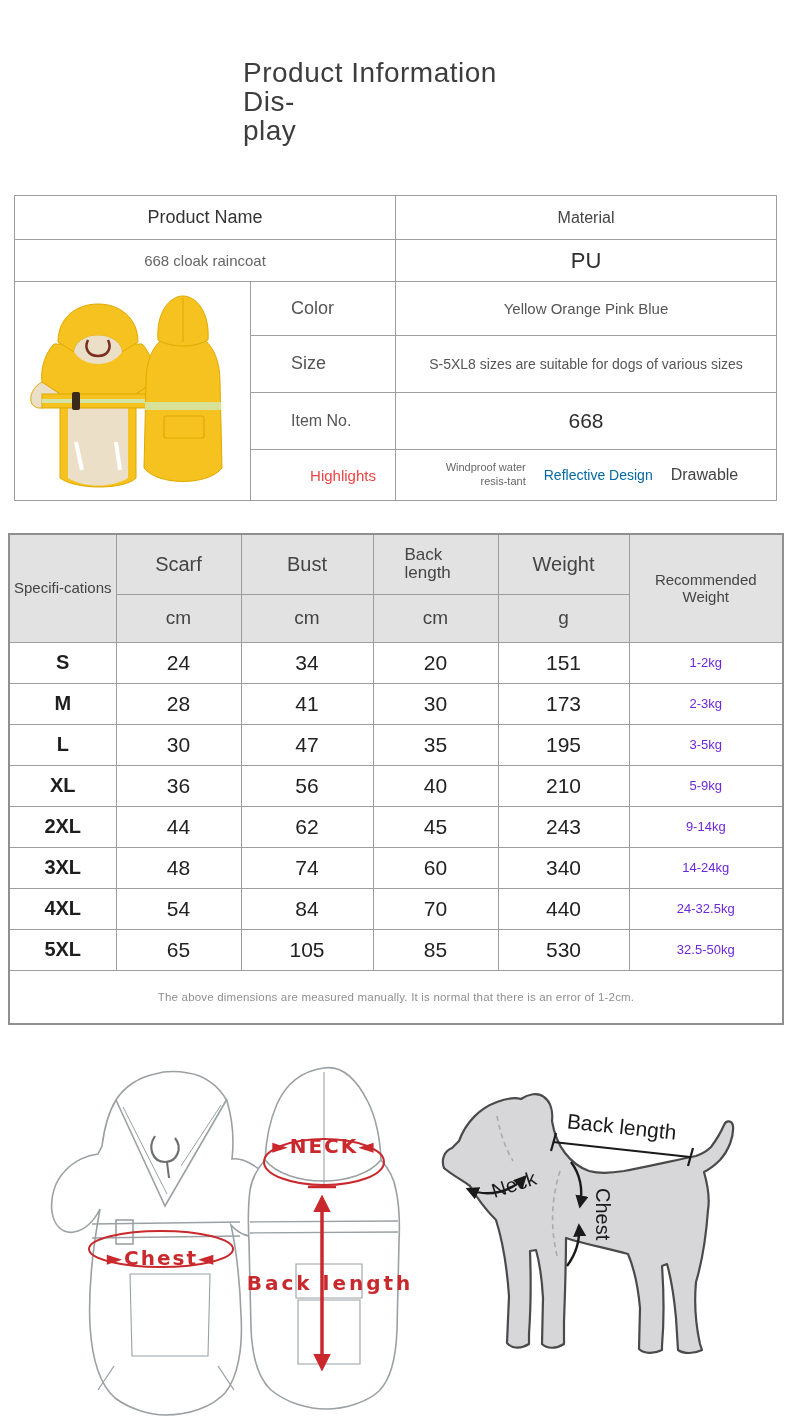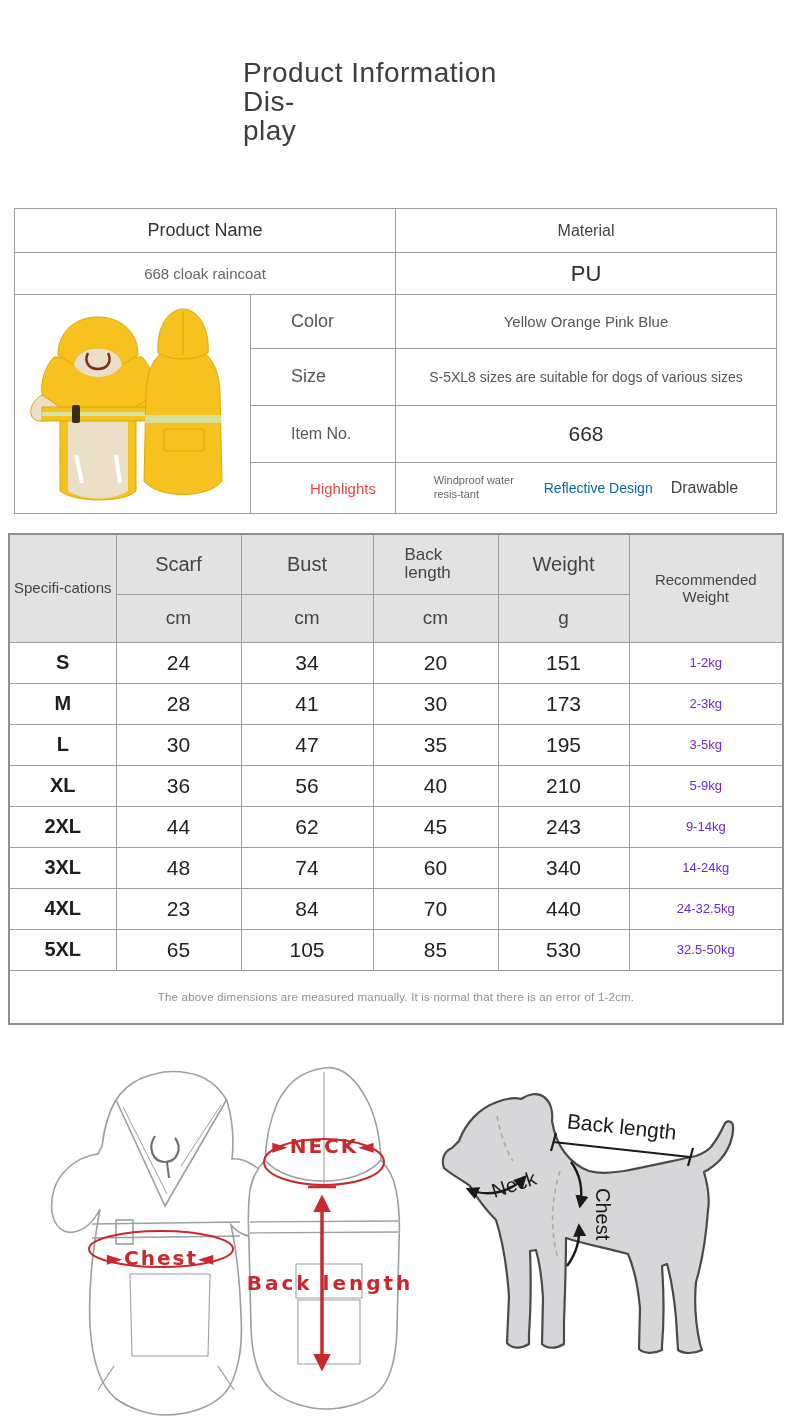--- a/index.html
+++ b/index.html
@@ -7,38 +7,38 @@
     position:relative; width:790px; height:1427px; background:#fff;
     font-family:"Liberation Sans", sans-serif; color:#333; overflow:hidden;
   }
   
   .title-block { position:absolute; left:243px; top:58px; width:300px; }
   .title-line { font-size:28px; line-height:29px; color:#3d3d3d; letter-spacing:0.5px; }
   .subtitle { position:absolute; left:0; top:131px; width:790px; text-align:center;
               font-size:17px; letter-spacing:2px; color:#9b9b9b; }
 
   
-  .info-table-wrap { position:absolute; left:14px; top:208px; }
+  .info-table-wrap { position:absolute; left:14px; top:195px; }
   table.info { border-collapse:collapse; table-layout:fixed; width:762px; }
   table.info td { border:1px solid #9d9d9d; text-align:center; vertical-align:middle; padding:0; }
   .r1 { height:44px; } .r2 { height:42px; } .r3 { height:53px; }
   .r4 { height:56px; } .r5 { height:57px; } .r6 { height:50px; }
   .col-img { width:236px; } .col-lab { width:145px; } .col-val { width:381px; }
   .hdr  { font-size:18px; color:#333; }
   .hdr2 { font-size:16px; color:#444; }
   .pname { font-size:15px; color:#666; }
   .pu    { font-size:22px; color:#2e2e2e; }
   .lab   { font-size:18px; color:#555; text-align:left !important; padding-left:40px !important; }
   .lab-s { font-size:15px; color:#ef4444; text-align:left; padding-left:40px !important; }
   .val-m { font-size:15px; color:#555; }
   .val-s { font-size:14px; color:#555; }
   .val-l { font-size:21px; color:#2e2e2e; }
   .hl-cell { }
   .hl-row { display:flex; align-items:center; justify-content:center; gap:18px; }
-  .hl-1 { font-size:11px; color:#666; width:92px; text-align:left; line-height:1.25; }
+  .hl-1 { font-size:11px; color:#666; width:92px; text-align:right; line-height:1.25; }
   .hl-2 { font-size:14px; color:#0369a1; }
   .hl-3 { font-size:16px; color:#444; }
 
   
   .size-wrap { position:absolute; left:8px; top:533px; }
   table.sizes { border-collapse:collapse; table-layout:fixed; width:774px; border:2px solid #8f8f8f; }
   table.sizes th, table.sizes td { border:1px solid #9d9d9d; text-align:center; vertical-align:middle; padding:0; }
   table.sizes th { background:#e2e2e2; font-weight:normal; color:#444; }
   .sc-1{width:107px;} .sc-2{width:125px;} .sc-3{width:132px;} .sc-4{width:125px;} .sc-5{width:131px;} .sc-6{width:154px;}
   .hrow1 { height:60px; } .hrow2 { height:48px;padding-left:29px; }
@@ -208,21 +208,21 @@
           <tr>
             <td class="c-size">3XL</td>
             <td class="c-num">48</td>
             <td class="c-num">74</td>
             <td class="c-num">60</td>
             <td class="c-num">340</td>
             <td class="c-rec">14-24kg</td>
           </tr>
           <tr>
             <td class="c-size">4XL</td>
-            <td class="c-num">23</td>
+            <td class="c-num">54</td>
             <td class="c-num">84</td>
             <td class="c-num">70</td>
             <td class="c-num">440</td>
             <td class="c-rec">24-32.5kg</td>
           </tr>
           <tr>
             <td class="c-size">5XL</td>
             <td class="c-num">65</td>
             <td class="c-num">105</td>
             <td class="c-num">85</td>

